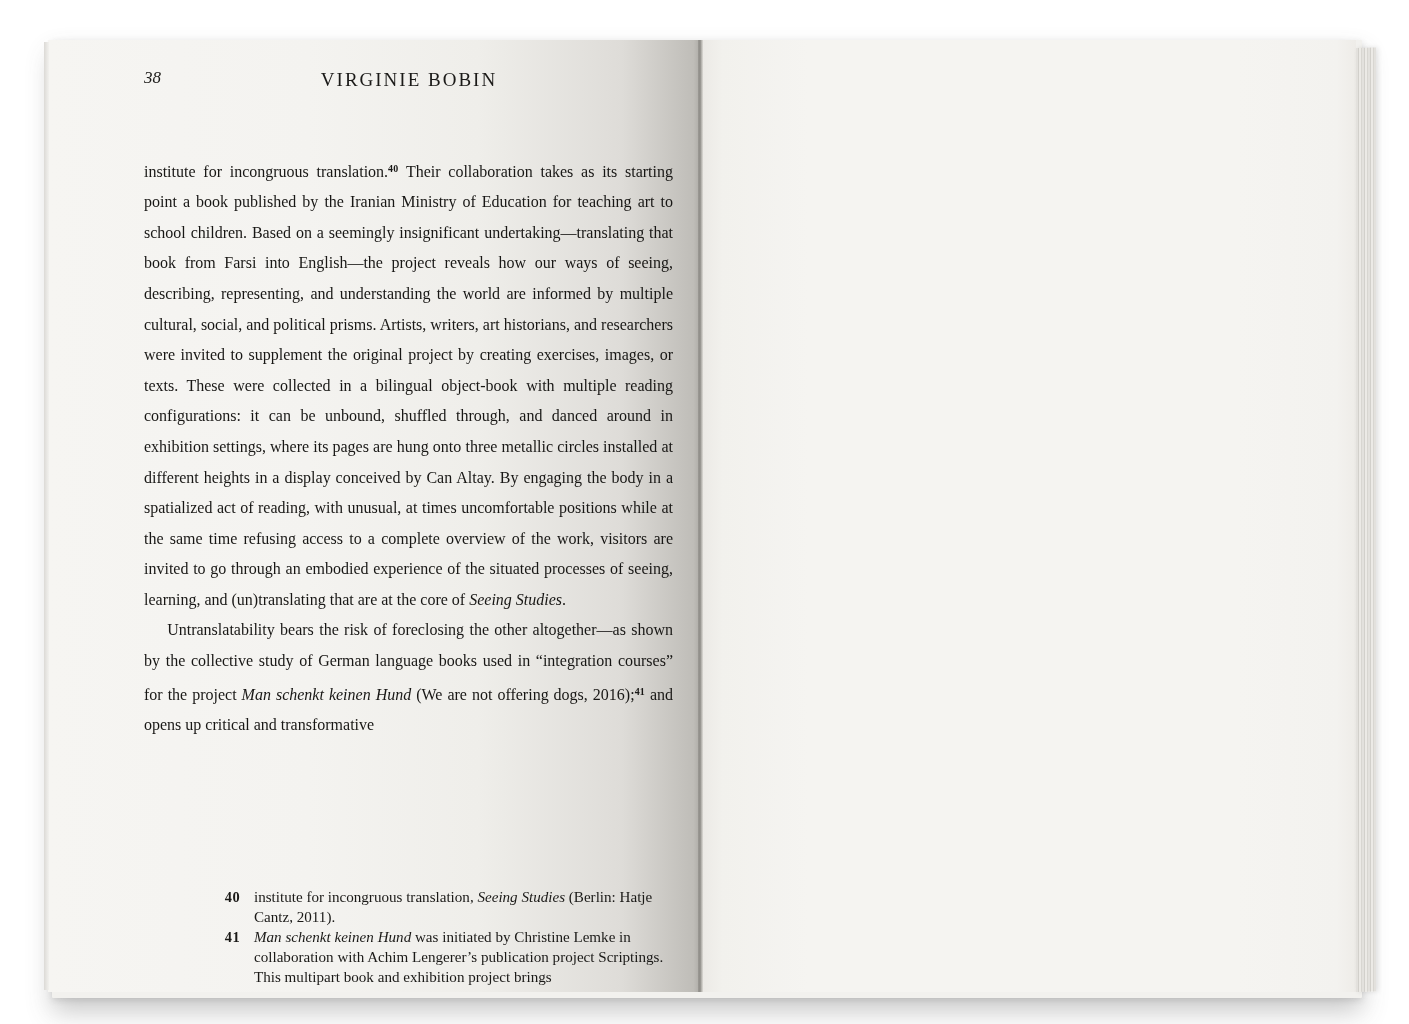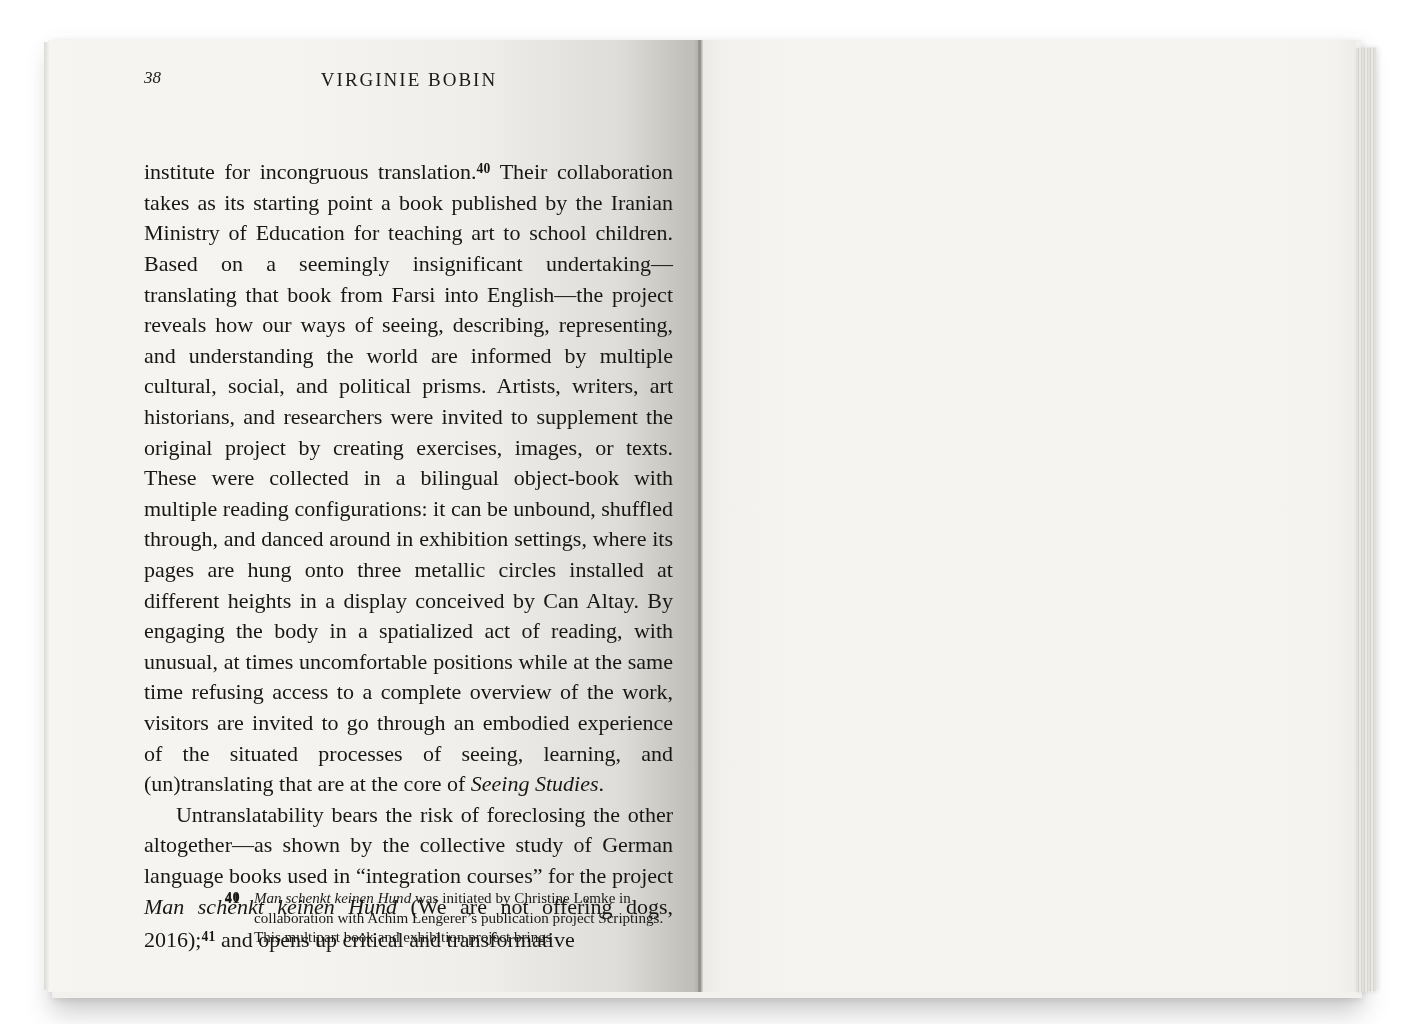--- a/index.html
+++ b/index.html
@@ -120,21 +120,21 @@
   }
   .folio {
     position: absolute;
     top: 28px;
     font-size: 17px;
     font-style: italic;
     color: #1b1a18;
   }
 
   .body-col {
-    font-size: 22px;
+    font-size: 16px;
     line-height: 30.6px;
     text-align: justify;
     color: #181715;
     -webkit-font-smoothing: antialiased;
   }
   .body-col p {
     margin: 0;
   }
   .body-col p.indent {
     text-indent: 1.45em;
@@ -189,20 +189,21 @@
     <div class="running-head" id="left-head" style="text-align:center;">VIRGINIE BOBIN</div>
 
     <div class="text-col body-col" id="left-body">
       <p>institute for incongruous translation.<sup class="fn">40</sup> Their collaboration takes as its starting point a book published by the Iranian Ministry of Education for teaching art to school children. Based on a seemingly insignificant undertaking—translating that book from Farsi into English—the project reveals how our ways of seeing, describing, representing, and understanding the world are informed by multiple cultural, social, and political prisms. Artists, writers, art historians, and researchers were invited to supplement the original project by creating exercises, images, or texts. These were collected in a bilingual object-book with multiple reading configurations: it can be unbound, shuffled through, and danced around in exhibition settings, where its pages are hung onto three metallic circles installed at different heights in a display conceived by Can Altay. By engaging the body in a spatialized act of reading, with unusual, at times uncomfortable positions while at the same time refusing access to a complete overview of the work, visitors are invited to go through an embodied experience of the situated processes of seeing, learning, and (un)translating that are at the core of <i>Seeing Studies</i>.</p>
       <p class="indent">Untranslatability bears the risk of foreclosing the other altogether—as shown by the collective study of German language books used in “integration courses” for the project <i>Man schenkt keinen Hund</i> (We are not offering dogs, 2016);<sup class="fn">41</sup> and opens up critical and transformative</p>
     </div>
 
     <div class="notes" id="left-notes">
       <div class="note-row">
         <span class="note-num">40</span>
+        <span class="note-text">institute for incongruous translation, <i>Seeing Studies</i> (Berlin: Hatje Cantz, 2011).</span>
       </div>
       <div class="note-row">
         <span class="note-num">41</span>
         <span class="note-text"><i>Man schenkt keinen Hund</i> was initiated by Christine Lemke in collaboration with Achim Lengerer’s publication project Scriptings. This multipart book and exhibition project brings</span>
       </div>
     </div>
   </div>
 
   <div class="spine"></div>
 

